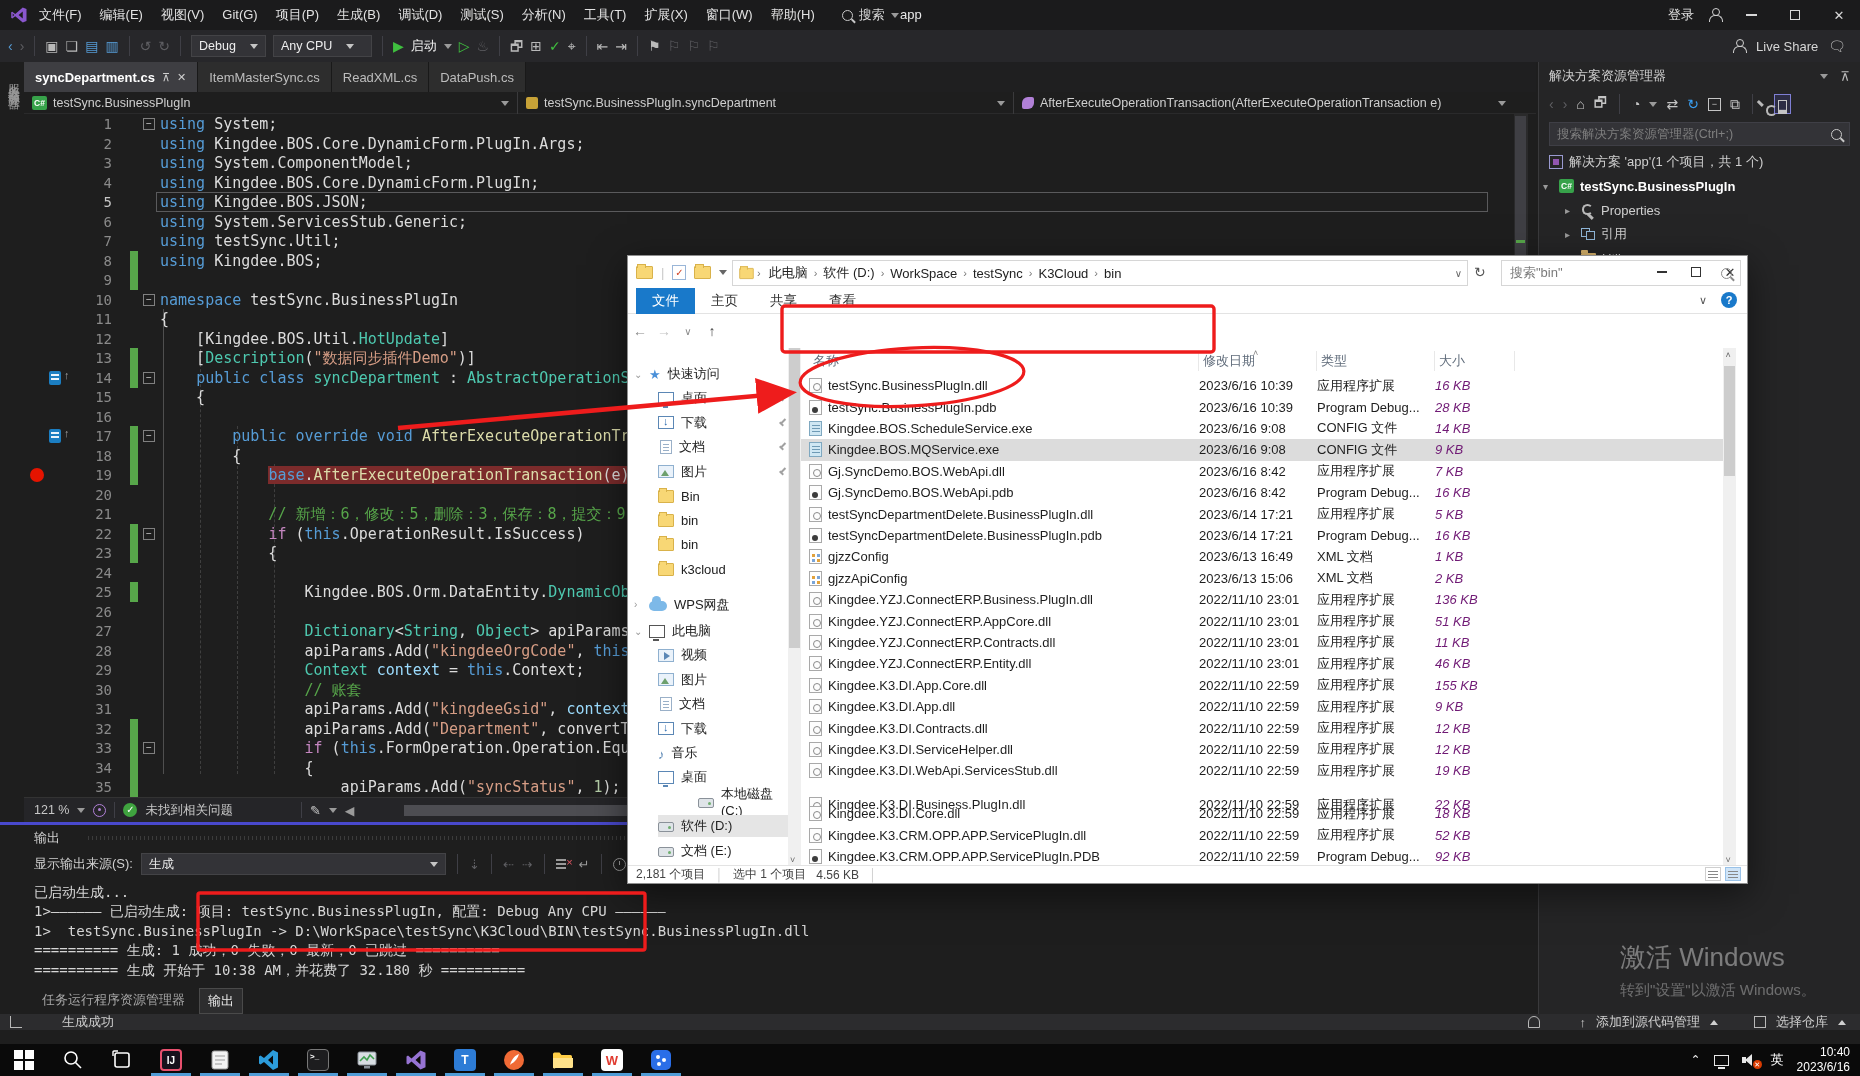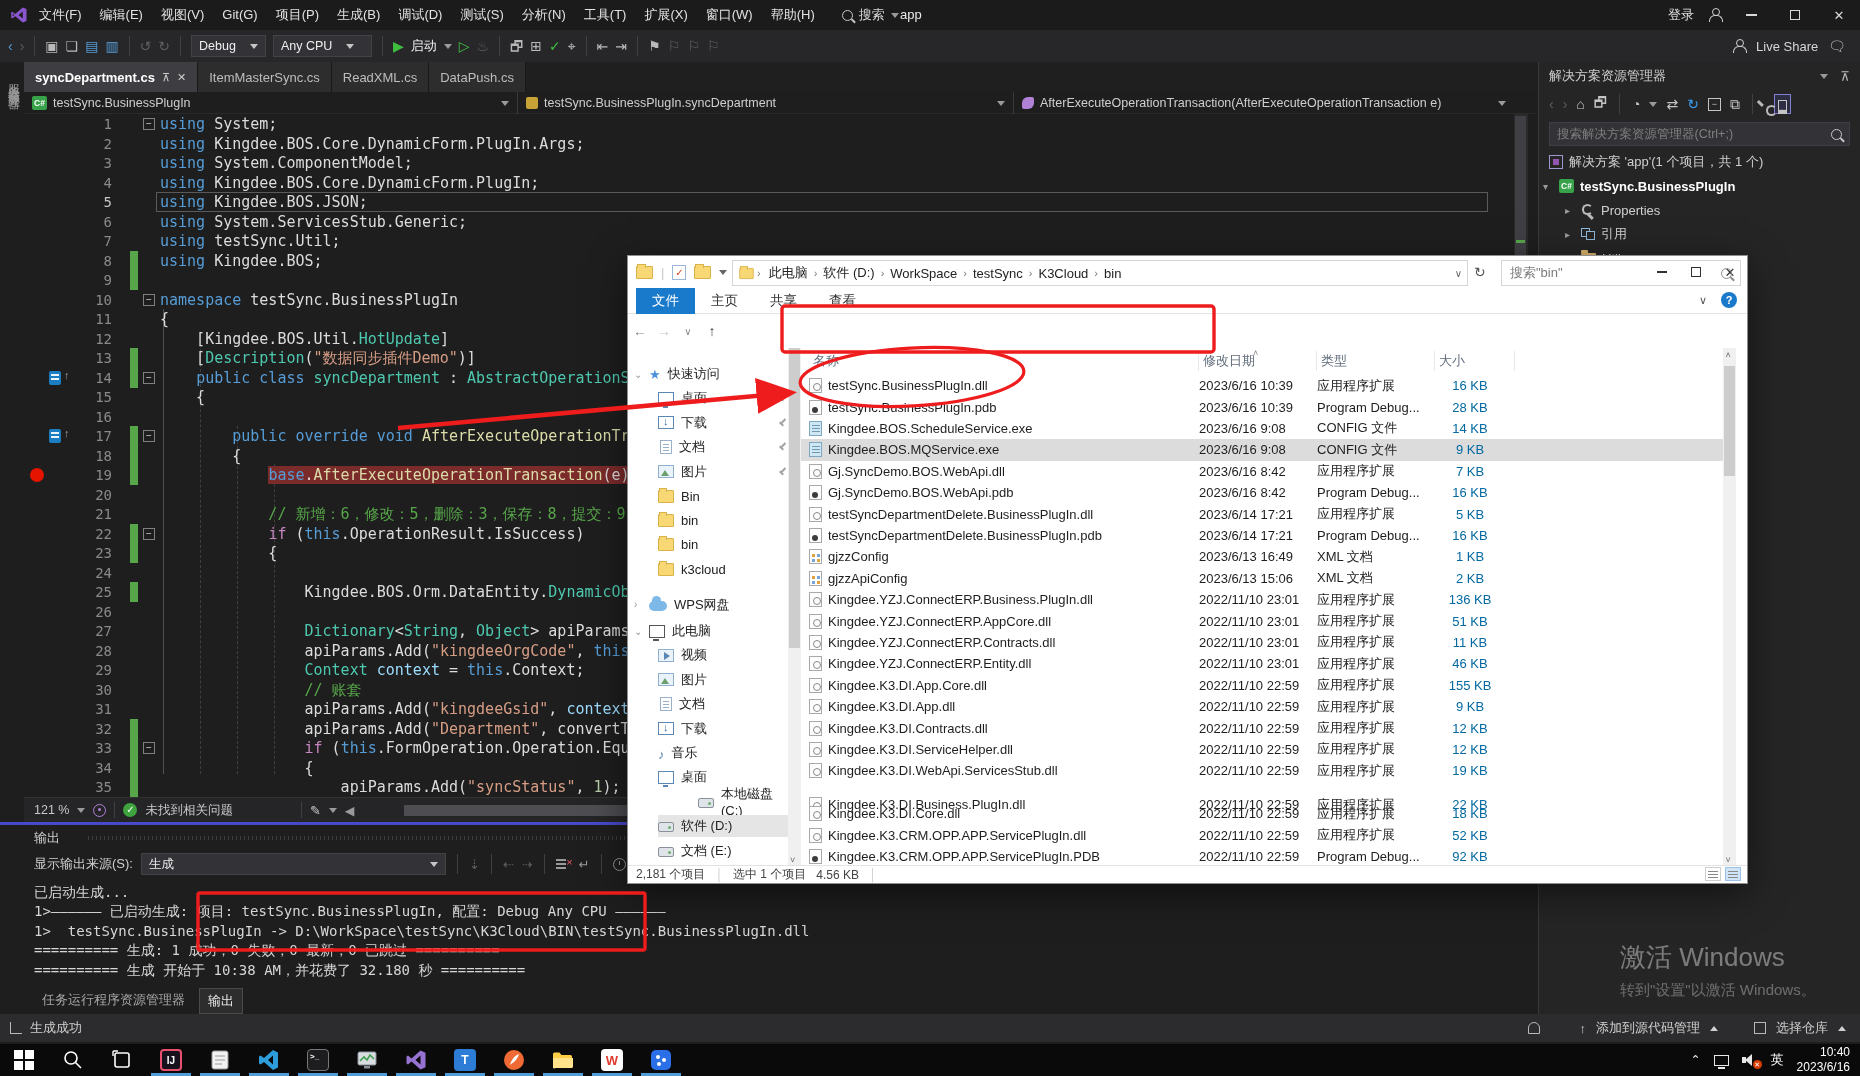--- a/index.html
+++ b/index.html
@@ -108,21 +108,21 @@
   .oi-clear::before{content:""; position:absolute; left:0; top:1px; width:10px; height:2px; background:#9a9a9a; box-shadow:0 4px 0 #9a9a9a, 0 8px 0 #9a9a9a;}
   .oi-clear::after{content:"×"; position:absolute; right:-2px; top:-2px; color:#e05561; font-size:11px;}
   .oi-clock{ width:13px; height:13px; border:1.5px solid #9a9a9a; border-radius:50%; position:relative;}
   .oi-clock::after{content:""; position:absolute; left:5px; top:2px; width:1.5px; height:4px; background:#9a9a9a;}
   #output-lines{ position:absolute; left:10px; top:58px; font-family:"DejaVu Sans Mono","DejaVu Sans",monospace; font-size:14px; line-height:19.4px; color:#d6d6d6; white-space:pre;}
 
   
   #panel-tabs{ position:absolute; left:24px; top:988px; width:1512px; height:26px; display:flex; align-items:flex-start; gap:6px; padding-left:10px; font-size:13px; color:#a6a6a6; z-index:1;}
   .ptab{ padding:3px 8px;}
   .ptab.active{ background:#2d2d2e; border:1px solid #4a4a4a; color:#e8e8e8;}
-  #vs-statusbar{ position:absolute; left:0; top:1014px; width:1860px; height:28px; background:#2c2c2e; display:flex; align-items:center; font-size:13px; color:#d0d0d0; z-index:3;}
+  #vs-statusbar{ position:absolute; left:0; top:1014px; width:1860px; height:16px; background:#2c2c2e; display:flex; align-items:center; font-size:13px; color:#d0d0d0; z-index:3;gap:32px;}
   .flag-ic{ width:12px; height:12px; border:1.5px solid #b9b9b9; border-top:none; border-right:none; margin:0 8px 0 10px;}
   #statusbar-right{ margin-left:auto; display:flex; align-items:center; gap:10px; padding-right:14px;}
   .bell-ic{ width:12px; height:12px; border:1.5px solid #b9b9b9; border-radius:6px 6px 0 0; position:relative; margin-right:30px;}
   .caret-u{ width:0; height:0; border-left:4px solid transparent; border-right:4px solid transparent; border-bottom:5px solid #cfcfcf; display:inline-block;}
   .scc-up{ color:#cfcfcf; font-size:13px;}
   .repo-ic{ width:12px; height:12px; border:1.5px solid #b9b9b9;}
 
   
   #solution-explorer{ position:absolute; left:1538px; top:62px; width:322px; height:952px; background:#252526; border-left:1px solid #3a3a3c; z-index:1;}
   #se-header{ height:28px; display:flex; align-items:center; font-size:13px; color:#cfcfcf; padding:0 10px;}
@@ -230,21 +230,21 @@
   #nav-scroll .arr{ position:absolute; left:2px; bottom:2px; color:#666; font-size:9px;}
 
   
   #ex-list{ position:absolute; left:173px; top:92px; width:935px; height:519px; background:#fff; overflow:hidden;}
   .lrow, #list-header{ display:grid; grid-template-columns:390px 118px 118px 80px; align-items:center; padding-left:8px;}
   #list-header{ position:absolute; left:0; top:0; width:100%; height:26px; color:#5f6b7a; font-size:13px;}
   #list-header .hc{ border-right:1px solid #e8e8e8; padding-left:4px; height:20px; line-height:20px;}
   #sort-caret{ position:absolute; left:452px; top:0; color:#888; font-size:9px;}
   .lrow{ position:absolute; left:0; width:100%; height:21.4px; font-size:13px; color:#1e1e1e;}
   .lrow.sel{ background:#dcdcdc;}
-  .lrow .sz{ text-align:center; padding-right:10px; color:#0369a1;}
+  .lrow .sz{ text-align:left; padding-right:10px; color:#701a75;font-style:italic;}
   .fname{ display:flex; align-items:center; gap:6px; overflow:hidden; white-space:nowrap;}
   .fi{ width:13px; height:15px; background:#fdfdfd; border:1px solid #a9a9a9; position:relative; flex:0 0 auto;}
   .fi-dll::after{content:""; position:absolute; left:2.5px; top:4px; width:6px; height:6px; border:1.5px solid #8a8a8a; border-radius:50%;}
   .fi-pdb::after{content:""; position:absolute; left:2px; bottom:1px; width:6px; height:6px; background:#3c3c3c; border-radius:50%;}
   .fi-config{ background:#cfe7f3; border:1px solid #7fa8c0;}
   .fi-config::after{content:""; position:absolute; left:2px; top:3px; width:8px; height:1px; background:#6e9ab5; box-shadow:0 3px 0 #6e9ab5,0 6px 0 #6e9ab5;}
   .fi-xml{ background:#fff;}
   .fi-xml::after{content:""; position:absolute; left:2px; top:4px; width:3px; height:3px; background:#e2a23c; box-shadow:5px 0 0 #7aa5d8, 0 5px 0 #7aa5d8, 5px 5px 0 #e2a23c;}
   #list-scroll{ position:absolute; left:922px; top:0; width:13px; height:519px; background:#f0f0f0;}
   #list-scroll .thumb{ position:absolute; left:1px; top:18px; width:11px; height:110px; background:#cdcdcd;}

